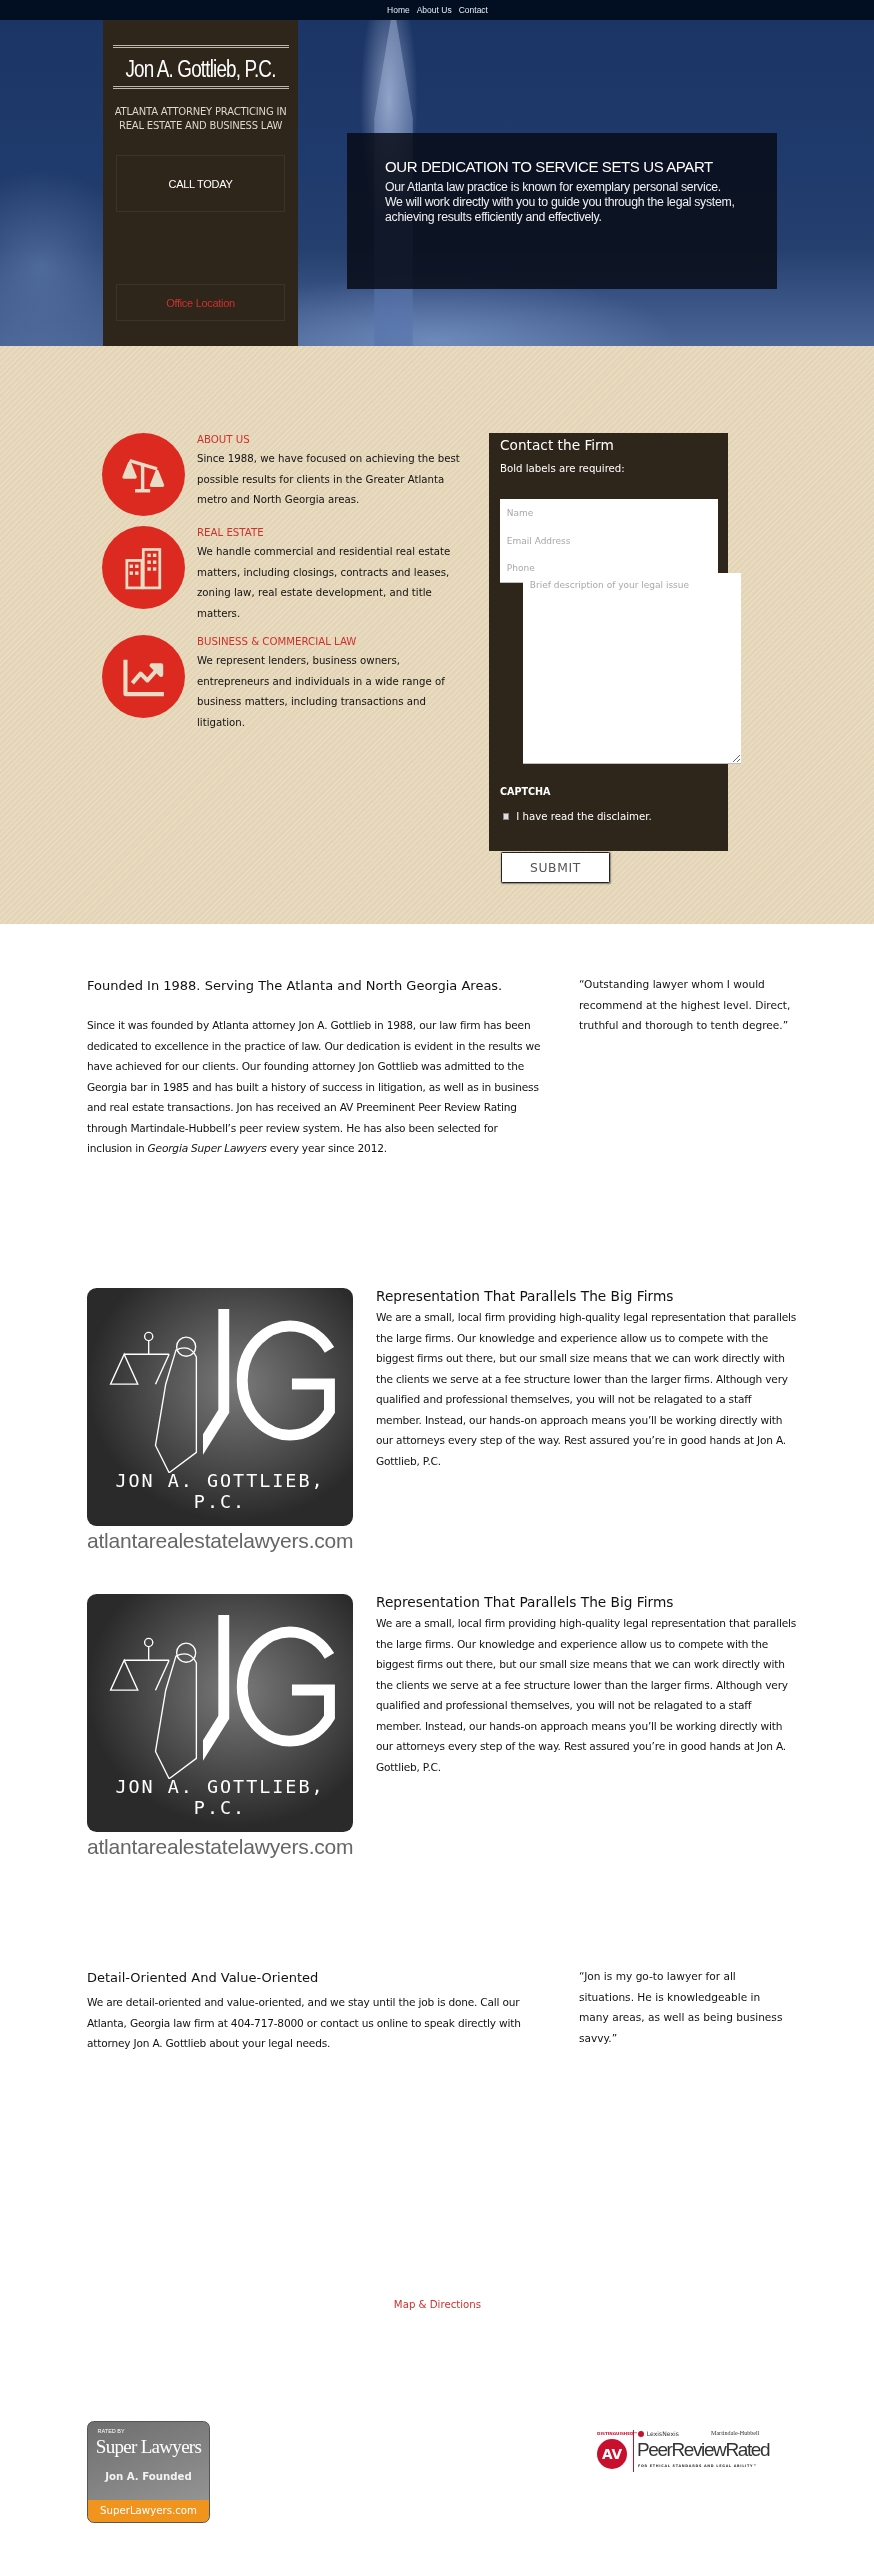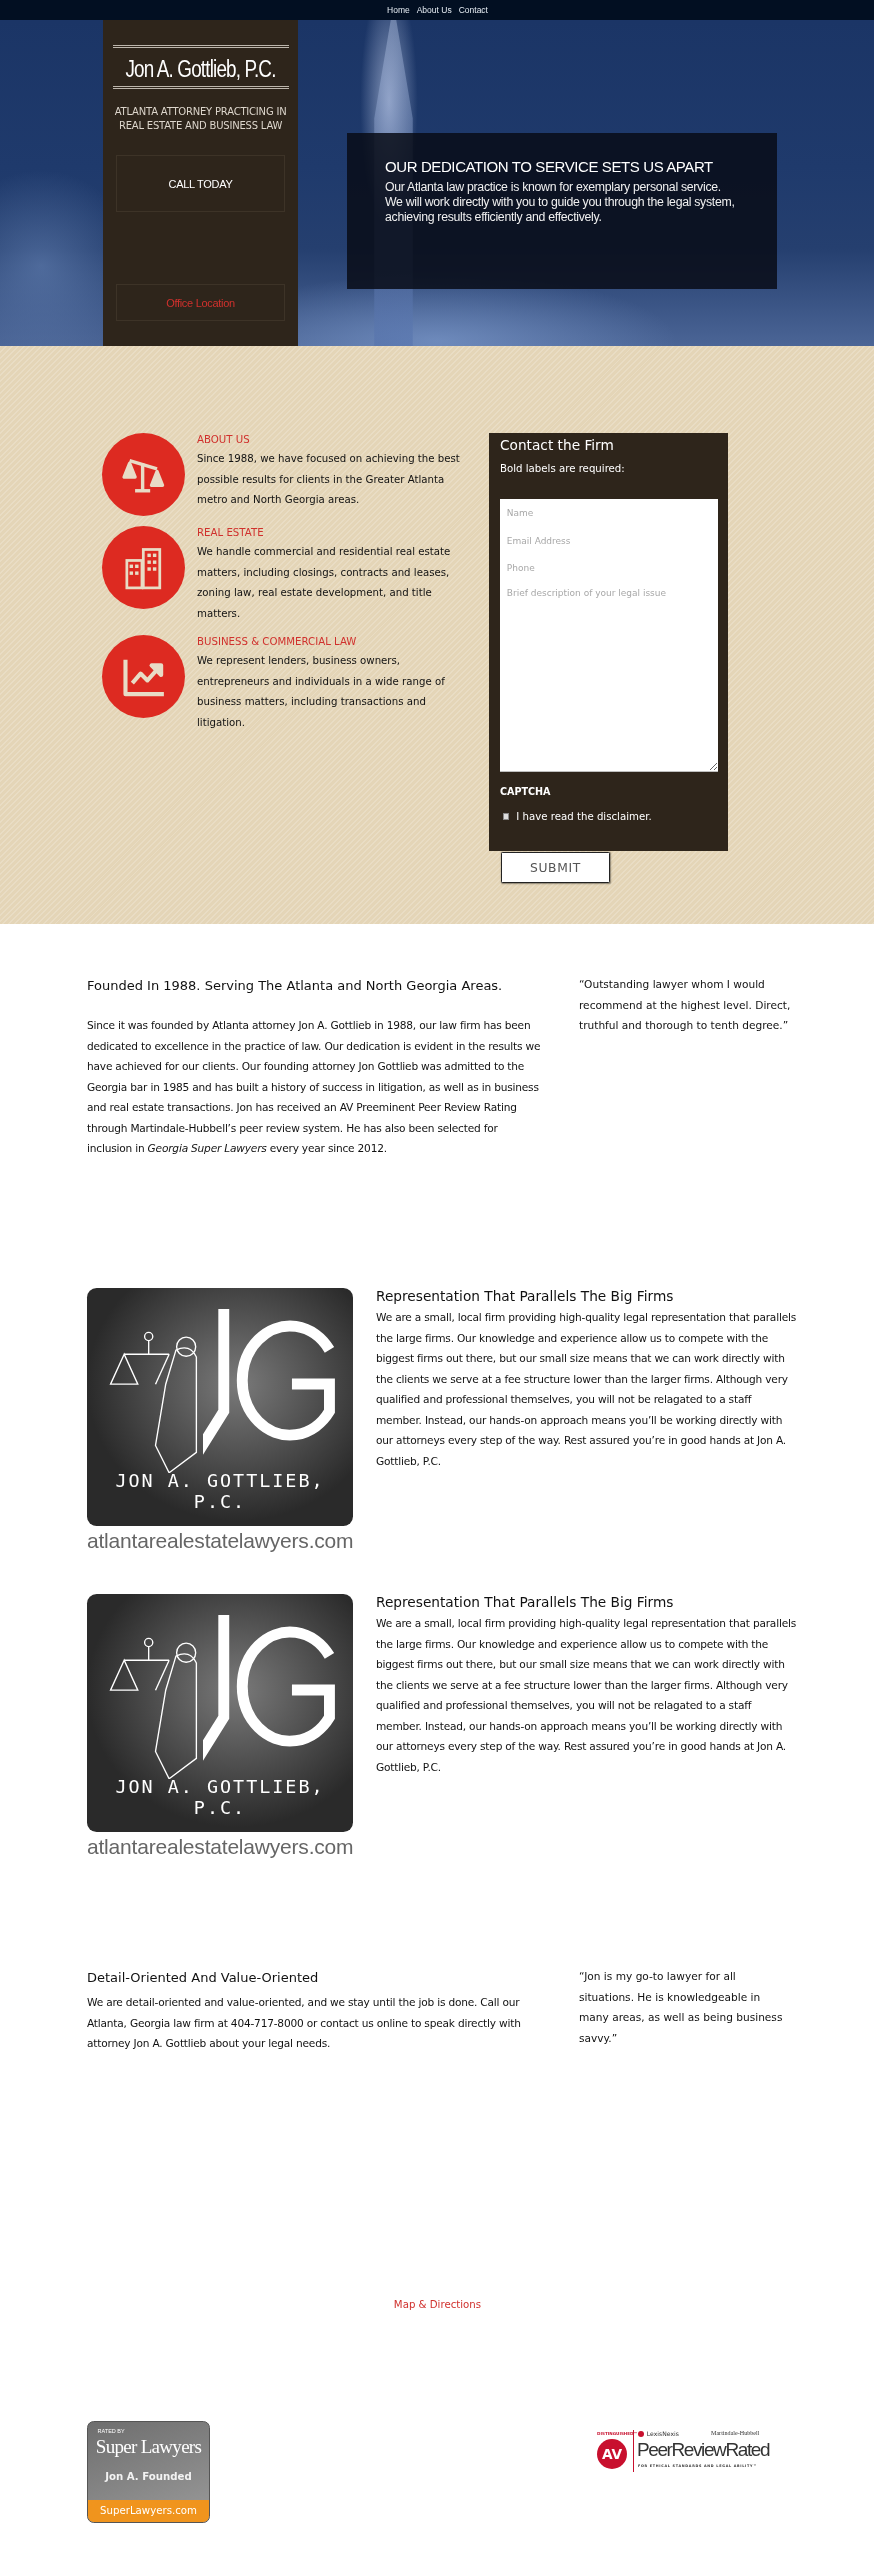--- a/index.html
+++ b/index.html
@@ -163,21 +163,21 @@
     <h3>BUSINESS &amp; COMMERCIAL LAW</h3>
     <p>We represent lenders, business owners, entrepreneurs and individuals in a wide range of business matters, including transactions and litigation.</p>
   </div>
 
   <form class="contact">
     <h2>Contact the Firm</h2>
     <div class="req">Bold labels are required:</div>
     <input style="top: 66px;" type="text" placeholder="Name">
     <input style="top: 94px;" type="text" placeholder="Email Address">
     <input style="top: 121px;" type="text" placeholder="Phone">
-    <textarea style="top: 148px;" placeholder="Brief description of your legal issue"></textarea>
+    <textarea style="top: 140px; margin-left: 23px;" placeholder="Brief description of your legal issue"></textarea>
     <div class="captcha">CAPTCHA</div>
     <label class="chk-row">
       <span class="chk"></span>
       <span>I have read the disclaimer.</span>
     </label>
   </form>
   <div class="submit-btn">SUBMIT</div>
 </section>
 
 <h2 class="block-title" style="left:87px;top:977px;width:437px">Founded In 1988. Serving The Atlanta and North Georgia Areas.</h2>

